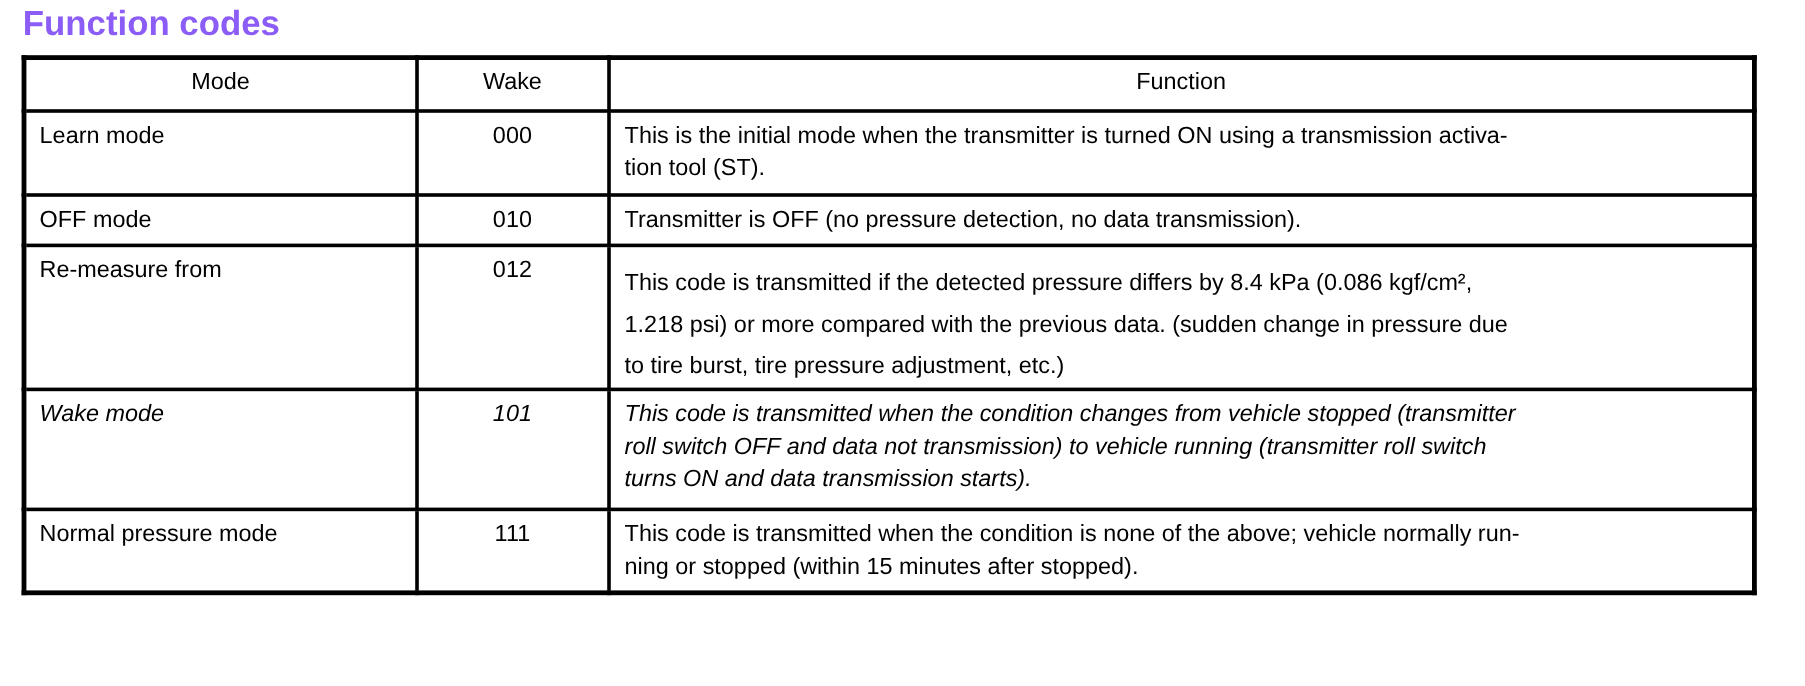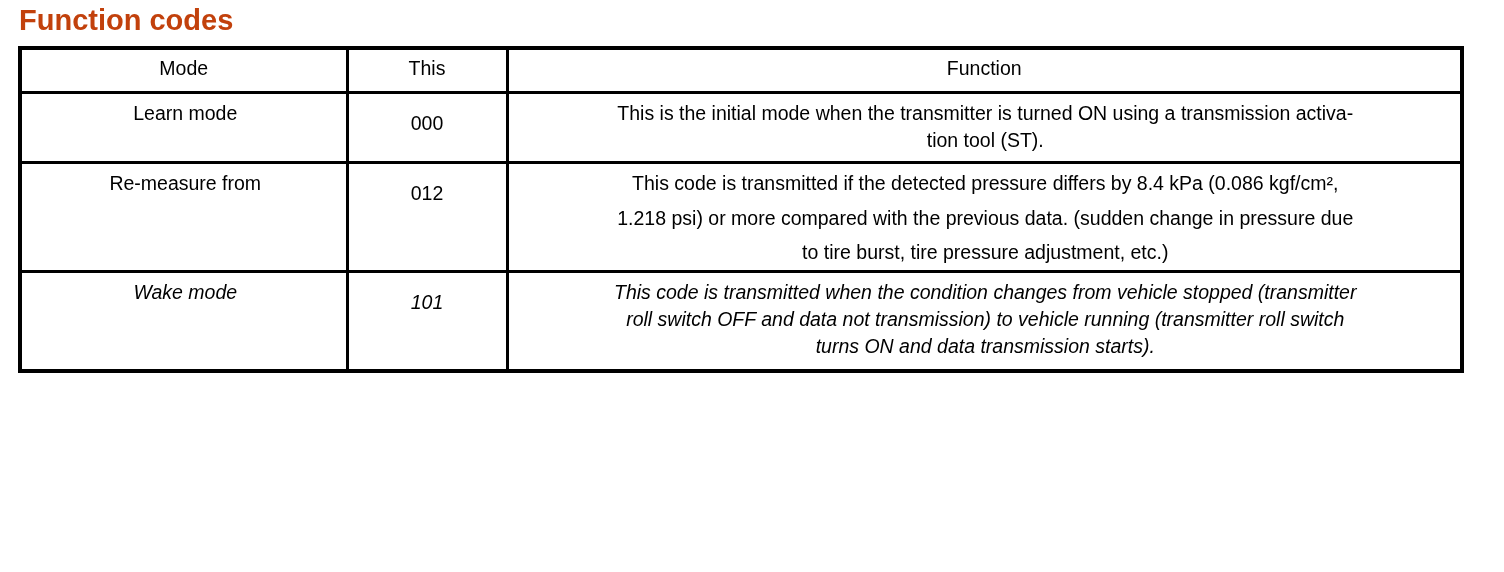--- a/index.html
+++ b/index.html
@@ -16,21 +16,21 @@
     background: #ffffff;
     overflow: hidden;
   }
   .doc-title {
     position: absolute;
     left: 19px;
     top: 4px;
     font-size: 29px;
     font-weight: bold;
     letter-spacing: 0px;
-    color: #c2410c;
+    color: #8b5cf6;
   }
   table.fn-table {
     position: absolute;
     left: 18px;
     top: 46px;
     width: 1442px;
     border-collapse: collapse;
     table-layout: fixed;
     background: #ffffff;
   }
@@ -50,35 +50,35 @@
   }
   th {
     text-align: center;
     height: 36px;
     padding-top: 5px;
   }
   col.c-mode { width: 327px; }
   col.c-code { width: 160px; }
   col.c-func { width: 955px; }
   td.mode-cell {
-    text-align: center;
+    text-align: left;
     padding: 6px 8px 0 11px;
   }
   td.code-cell {
     text-align: center;
-    padding-top: 16px;
+    padding-top: 6px;
   }
   td.func-cell {
-    text-align: center;
+    text-align: left;
     padding: 6px 10px 0 12px;
     white-space: pre-line;
   }
   td.func-cell.wide-lines {
     line-height: 1.77;
-    padding-top: 2px;
+    padding-top: 13px;
   }
   tr.r-header  { height: 42px; }
   tr.r-learn   { height: 70px; }
   tr.r-lowbatt { height: 70px; }
   tr.r-off     { height: 42px; }
   tr.r-remeas  { height: 108px; }
   tr.r-wake    { height: 100px; font-style: italic; }
   tr.r-normal  { height: 70px; }
 </style>
 </head>
@@ -90,41 +90,52 @@
 
   <table class="fn-table">
     <colgroup>
       <col class="c-mode">
       <col class="c-code">
       <col class="c-func">
     </colgroup>
     <thead>
       <tr class="r-header">
         <th>Mode</th>
-        <th>This</th>
+        <th>Wake</th>
         <th>Function</th>
       </tr>
     </thead>
     <tbody>
       <tr class="r-learn">
         <td class="mode-cell">Learn mode</td>
         <td class="code-cell">000</td>
         <td class="func-cell">This is the initial mode when the transmitter is turned ON using a transmission activa-
 tion tool (ST).</td>
+      </tr>
+      <tr class="r-off">
+        <td class="mode-cell">OFF mode</td>
+        <td class="code-cell">010</td>
+        <td class="func-cell">Transmitter is OFF (no pressure detection, no data transmission).</td>
       </tr>
       <tr class="r-remeas">
         <td class="mode-cell">Re-measure from</td>
         <td class="code-cell">012</td>
         <td class="func-cell wide-lines">This code is transmitted if the detected pressure differs by 8.4 kPa (0.086 kgf/cm²,
 1.218 psi) or more compared with the previous data. (sudden change in pressure due
 to tire burst, tire pressure adjustment, etc.)</td>
       </tr>
       <tr class="r-wake">
         <td class="mode-cell">Wake mode</td>
         <td class="code-cell">101</td>
         <td class="func-cell">This code is transmitted when the condition changes from vehicle stopped (transmitter
 roll switch OFF and data not transmission) to vehicle running (transmitter roll switch
 turns ON and data transmission starts).</td>
       </tr>
+      <tr class="r-normal">
+        <td class="mode-cell">Normal pressure mode</td>
+        <td class="code-cell">111</td>
+        <td class="func-cell">This code is transmitted when the condition is none of the above; vehicle normally run-
+ning or stopped (within 15 minutes after stopped).</td>
+      </tr>
     </tbody>
   </table>
 
 </div>
 
 </body></html>

